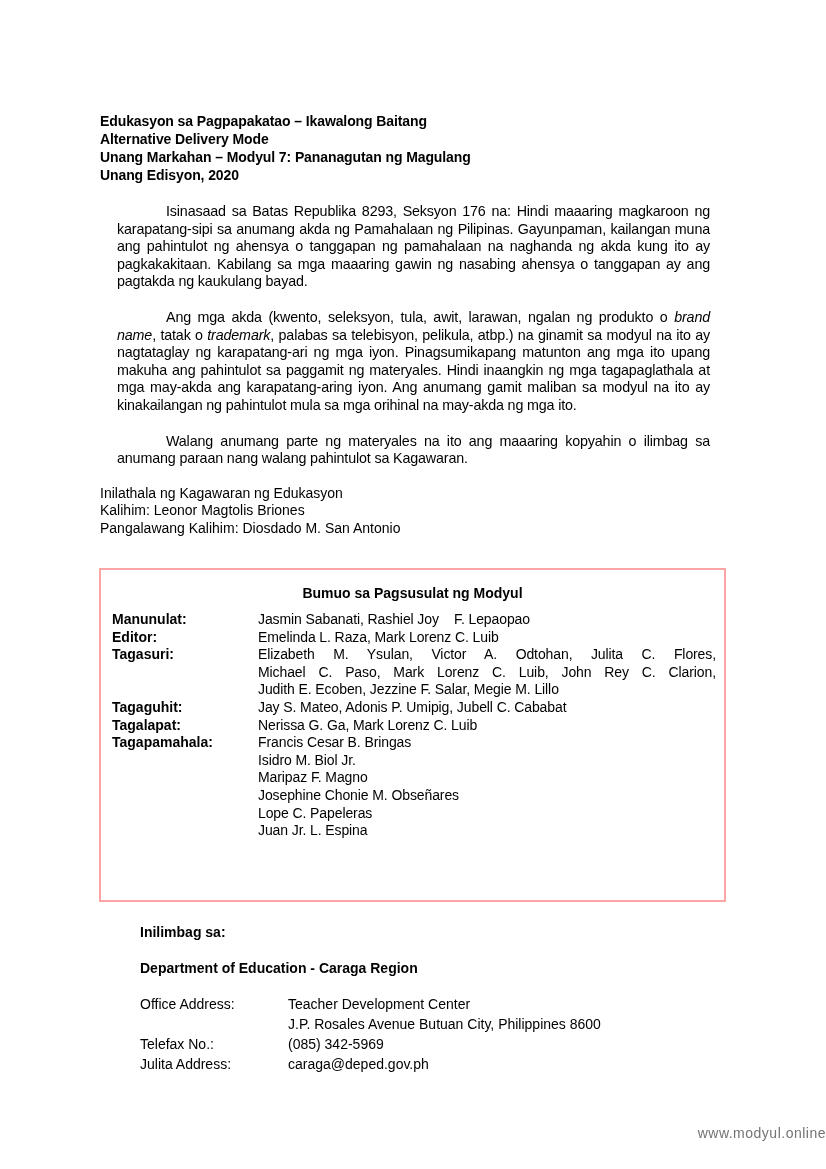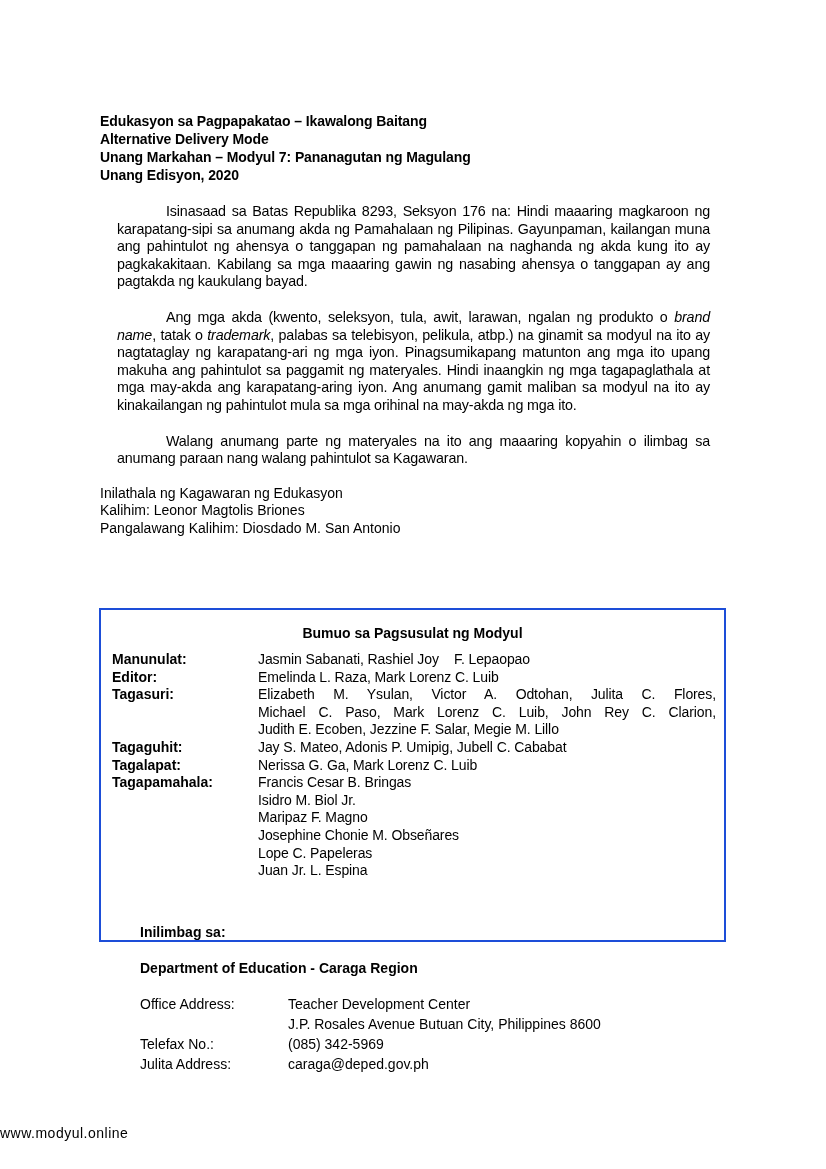--- a/index.html
+++ b/index.html
@@ -42,23 +42,22 @@
       margin-top: 17px;
       font-size: 14px;
       line-height: 17.6px;
     }
     .credits-box {
       position: absolute;
       left: -1px;
       top: 456px;
       width: 623px;
       height: 330px;
-      border: 2px solid #1d4ed8;
+      border: 2px solid #fca5a5;
       box-sizing: content-box;
-      margin-top: 40px;
     }
     .credits-title {
       position: absolute;
       top: 14px;
       left: 0;
       right: 0;
       text-align: center;
       font-weight: bold;
       font-size: 14px;
       line-height: 18px;
@@ -117,23 +116,23 @@
     .contact-label {
       width: 148px;
       flex: 0 0 148px;
     }
     .contact-value .line { display: block; }
     .watermark {
       position: absolute;
       top: 1125px;
       left: 0;
       width: 826px;
-      text-align: left;
-      font-size: 14px;
-      color: #000000;
+      text-align: right;
+      font-size: 14px;
+      color: #737373;
       letter-spacing: 0.5px;
     }
     em { font-style: italic; }
   </style>
 </head>
 <body>
 
 <div class="page">
 
   <div class="title-block">

